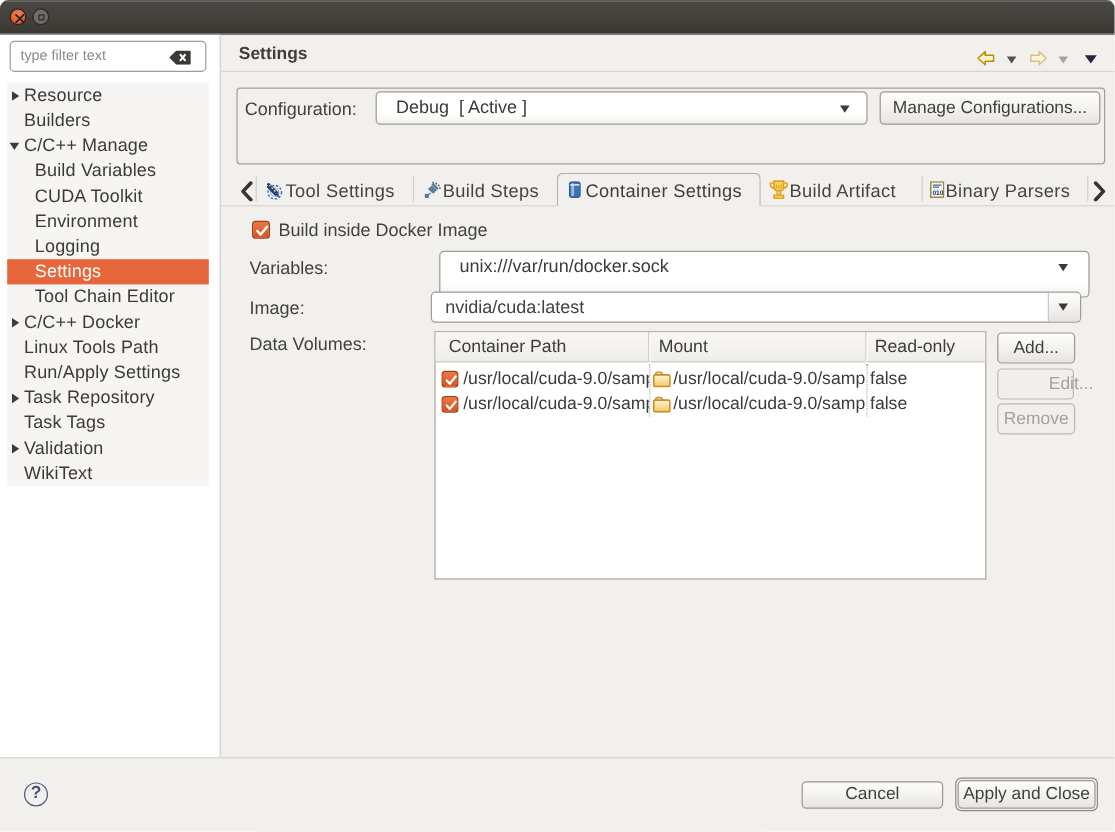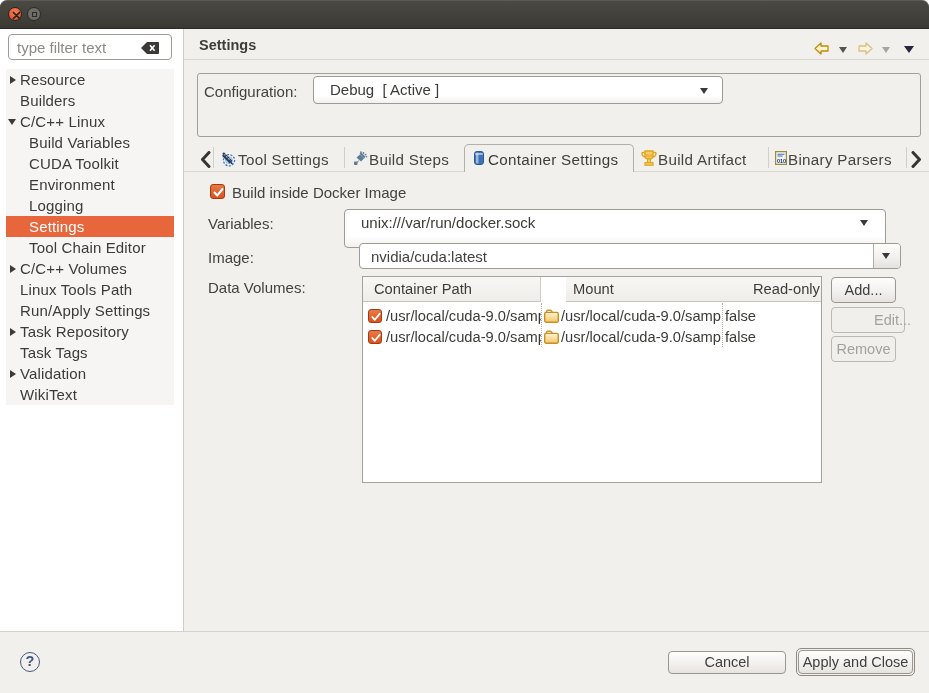--- a/index.html
+++ b/index.html
@@ -13,21 +13,21 @@
   border-radius:7px 7px 0 0; border-top:1px solid #5c5a54; border-bottom:1px solid #2a2925; }
 .tbtn { position:absolute; top:6px; width:14px; height:14px; border-radius:50%; }
 .btn-close { left:8px; background:radial-gradient(circle at 50% 35%, #f4815c, #e9572b 70%); border:1px solid #27261f; }
 .btn-close svg { position:absolute; left:2.5px; top:2.5px; }
 .btn-rest { left:27px; background:#6e6c66; border:1px solid #2a2925; }
 .btn-rest .sq { position:absolute; left:3.5px; top:3.5px; width:5px; height:5px; border:1.2px solid #2b2a26; }
 .title { position:absolute; left:55px; top:5px; font-size:15px; font-weight:bold; color:#dfdbd2; letter-spacing:0.1px; }
 
 .left { position:absolute; left:0; top:29px; width:184px; height:603px; background:#fff; border-right:1px solid #cfccc7; }
 .filter { position:absolute; left:8px; top:5px; width:164px; height:26px; background:#fff; border:1px solid #9e9a94; border-radius:4px; }
-.filter .ph { position:absolute; left:8px; top:4px; font-size:15px; color:#8c8a86; }
+.filter .ph { position:absolute; left:8px; top:4px; font-size:12px; color:#8c8a86; }
 .filter svg { position:absolute; right:12px; top:7px; }
 .tree { position:absolute; left:0; top:40px; width:186px; }
 .trow { position:absolute; height:21px; line-height:21px; font-size:15px; color:#3c3b37; white-space:nowrap; letter-spacing:0.15px; }
 .trow.sel { background:#E7663B; color:#fff; left:6px; width:168px; padding-left:23px; }
 .arr-r { position:absolute; width:0; height:0; border-left:6px solid #3c3b37; border-top:4px solid transparent; border-bottom:4px solid transparent; }
 .arr-d { position:absolute; width:0; height:0; border-top:6px solid #3c3b37; border-left:4px solid transparent; border-right:4px solid transparent; }
 
 .hdr { position:absolute; left:199px; top:37px; font-size:14.5px; font-weight:bold; color:#3e3d39; }
 .hline { position:absolute; left:184px; top:59px; width:745px; height:1px; background:#d8d5d0; }
 
@@ -78,29 +78,29 @@
       <svg width="18" height="12" viewBox="0 0 18 12">
           <path d="M6 0 H17 Q18 0 18 1 V11 Q18 12 17 12 H6 L0 6 Z" fill="#3a3936"></path>
           <path d="M9 3.2 L13.6 8.8 M13.6 3.2 L9 8.8" stroke="#fff" stroke-width="1.7"></path>
         </svg>
     </div>
     <div class="tree" id="tree">
         <div style="position:absolute; left:6px; top:0; width:168px; height:336px; background:#F6F5F4;"></div>
         <div class="trow" style="top:0px; left:20px;">Resource</div>
         <div class="arr-r" style="left:10px; top:7px;"></div>
         <div class="trow" style="top:21px; left:20px;">Builders</div>
-        <div class="trow" style="top:42px; left:20px;">C/C++ Linux</div>
+        <div class="trow" style="top:42px; left:20px;">C/C++ Manage</div>
         <div class="arr-d" style="left:8px; top:50px;"></div>
         <div class="trow" style="top:63px; left:29px;">Build Variables</div>
         <div class="trow" style="top:84px; left:29px;">CUDA Toolkit</div>
         <div class="trow" style="top:105px; left:29px;">Environment</div>
         <div class="trow" style="top:126px; left:29px;">Logging</div>
         <div class="trow sel" style="top:147px;">Settings</div>
         <div class="trow" style="top:168px; left:29px;">Tool Chain Editor</div>
-        <div class="trow" style="top:189px; left:20px;">C/C++ Volumes</div>
+        <div class="trow" style="top:189px; left:20px;">C/C++ Docker</div>
         <div class="arr-r" style="left:10px; top:196px;"></div>
         <div class="trow" style="top:210px; left:20px;">Linux Tools Path</div>
         <div class="trow" style="top:231px; left:20px;">Run/Apply Settings</div>
         <div class="trow" style="top:252px; left:20px;">Task Repository</div>
         <div class="arr-r" style="left:10px; top:259px;"></div>
         <div class="trow" style="top:273px; left:20px;">Task Tags</div>
         <div class="trow" style="top:294px; left:20px;">Validation</div>
         <div class="arr-r" style="left:10px; top:301px;"></div>
         <div class="trow" style="top:315px; left:20px;">WikiText</div>
       </div>
@@ -119,20 +119,21 @@
       <div class="caret" style="left:904px; top:46px; border-top-color:#2c2440; border-top-width:7px; border-left-width:5.5px; border-right-width:5.5px;"></div>
     </div>
   <div class="hline"></div>
 
   <div class="cfgbox"></div>
   <div class="lbl" style="left:204px; top:83px;">Configuration:</div>
   <div class="dd" style="left:313px; top:76px; width:410px; height:28px;">
       <span class="tx">Debug&nbsp; [ Active ]</span>
       <span class="caret" style="right:14px; top:11px;"></span>
     </div>
+  <div class="gbtn" style="left:733px; top:76px; width:184px; height:28px; line-height:26px;">Manage Configurations...</div>
 
   <div class="tabline" style="left:184px; width:280px;"></div>
   <div class="tabline" style="left:634px; width:295px;"></div>
   <svg class="abs" style="left:200px; top:151px;" width="11" height="17" viewBox="0 0 11 17">
       <path d="M9 1.5 L2.5 8.5 L9 15.5" fill="none" stroke="#36352f" stroke-width="3" stroke-linecap="round" stroke-linejoin="round"></path>
     </svg>
   <div class="tabsep" style="left:213px;"></div>
   <div id="icon-tool" class="abs" style="left:222px; top:152px;"><svg width="14" height="15" viewBox="0 0 14 15">
         <circle cx="7" cy="8.2" r="5.6" fill="#eef3f9" stroke="#4178b4" stroke-width="1.3" stroke-dasharray="2 1.4"></circle>
         <circle cx="7" cy="8.2" r="3.4" fill="#f8fafc" stroke="#7aa0c4" stroke-width="0.8"></circle>
@@ -183,37 +184,37 @@
     </svg>
 
   <div class="cb" style="left:210px; top:184px;">
       <svg width="13" height="13" viewBox="0 0 13 13">
         <path d="M2.5 6.5 L5.2 9.5 L10.5 3" stroke="#fff" stroke-width="2" fill="none" stroke-linecap="round" stroke-linejoin="round"></path>
       </svg>
     </div>
   <div class="lbl" style="left:232px; top:184px;">Build inside Docker Image</div>
 
   <div class="lbl" style="left:208px; top:215px;">Variables:</div>
-  <div class="dd" style="left:344px; top:209px; width:542px; height:39px;padding-left:28px;">
+  <div class="dd" style="left:366px; top:209px; width:542px; height:39px;padding-left:28px;">
       <span class="tx">unix:///var/run/docker.sock</span>
       <span class="caret" style="right:17px; top:10px;"></span>
     </div>
 
   <div class="lbl" style="left:208px; top:249px;">Image:</div>
   <div class="entry" style="left:359px; top:243px; width:542px; height:26px;"></div>
   <div class="lbl" style="left:371px; top:248px;">nvidia/cuda:latest</div>
   <div class="abs" style="left:873px; top:244px; width:27px; height:24px; background:linear-gradient(#fdfdfc,#f3f1ef 55%,#e4e1dd); border-left:1px solid #b0aca6; border-radius:0 3px 3px 0;"></div>
   <div class="caret" style="left:882px; top:253px;"></div>
 
   <div class="lbl" style="left:208px; top:279px;">Data Volumes:</div>
 
   <div class="tbl">
     <div class="th" style="left:0; width:178px; border-right:1px solid #d0cdc8;"><span style="padding-left:11px;">Container Path</span></div>
-    <div class="th" style="left:179px; width:180px; border-right:1px solid #d0cdc8;margin-left:24px;"><span style="padding-left:7px;">Mount</span></div>
-    <div class="th" style="left:360px; width:98px;"><span style="padding-left:6px;margin-left:24px;">Read-only</span></div>
+    <div class="th" style="left:179px; width:180px; border-right:1px solid #d0cdc8;"><span style="padding-left:7px;">Mount</span></div>
+    <div class="th" style="left:360px; width:98px;"><span style="padding-left:6px;">Read-only</span></div>
     <div class="dot" style="left:178px; top:26px; height:44px;"></div>
     <div class="dot" style="left:359px; top:26px; height:44px;"></div>
     <div id="tablerows">
         <div class="cb" style="left:5px; top:32px; width:14px; height:14px;">
           <svg width="12" height="12" viewBox="0 0 13 13">
             <path d="M2.5 6.5 L5.2 9.5 L10.5 3" stroke="#fff" stroke-width="2" fill="none" stroke-linecap="round" stroke-linejoin="round"></path>
           </svg>
         </div>
         <div class="tcell" style="left:23px; top:31px; width:155px;">/usr/local/cuda-9.0/samples</div>
         <svg style="position:absolute; left:181px; top:32px;" width="15" height="14" viewBox="0 0 15 14">
@@ -242,21 +243,21 @@
             </linearGradient>
           </defs>
           <path d="M2.4 3.6 Q2.4 1.3 3.6 1.3 H6.4 Q7.4 1.3 7.8 2.4 L8.3 3.6" fill="none" stroke="#c9963a" stroke-width="1.5"></path>
           <rect x="0.7" y="3.4" width="13.6" height="9.8" rx="1.4" fill="url(#gf)" stroke="#c98e24" stroke-width="1.4"></rect>
         </svg>
         <div class="tcell" style="left:198px; top:52px; width:160px;">/usr/local/cuda-9.0/samples</div>
         <div class="tcell" style="left:362px; top:52px; width:90px;">false</div>
       </div>
   </div>
   <div class="gbtn" style="left:831px; top:277px; width:65px; height:26px; line-height:24px;">Add...</div>
-  <div class="gbtn dis" style="left:831px; top:307px; width:74px; height:26px; line-height:24px;padding-left:42px;">Edit...</div>
+  <div class="gbtn dis" style="left:831px; top:307px; width:64px; height:26px; line-height:24px;padding-left:42px;">Edit...</div>
   <div class="gbtn dis" style="left:831px; top:336px; width:65px; height:26px; line-height:24px;">Remove</div>
 
   <div class="botline"></div>
   <div class="help">?</div>
   <div class="gbtn" style="left:668px; top:651px; width:118px; height:23px; line-height:21px;">Cancel</div>
   <div class="abs" style="left:796px; top:648px; width:119px; height:28px; border:1px solid #8f8a83; border-radius:5px;">
     <div class="gbtn" style="left:1px; top:1px; width:115px; height:24px; line-height:22px;">Apply and Close</div>
   </div>
 </div>
 

